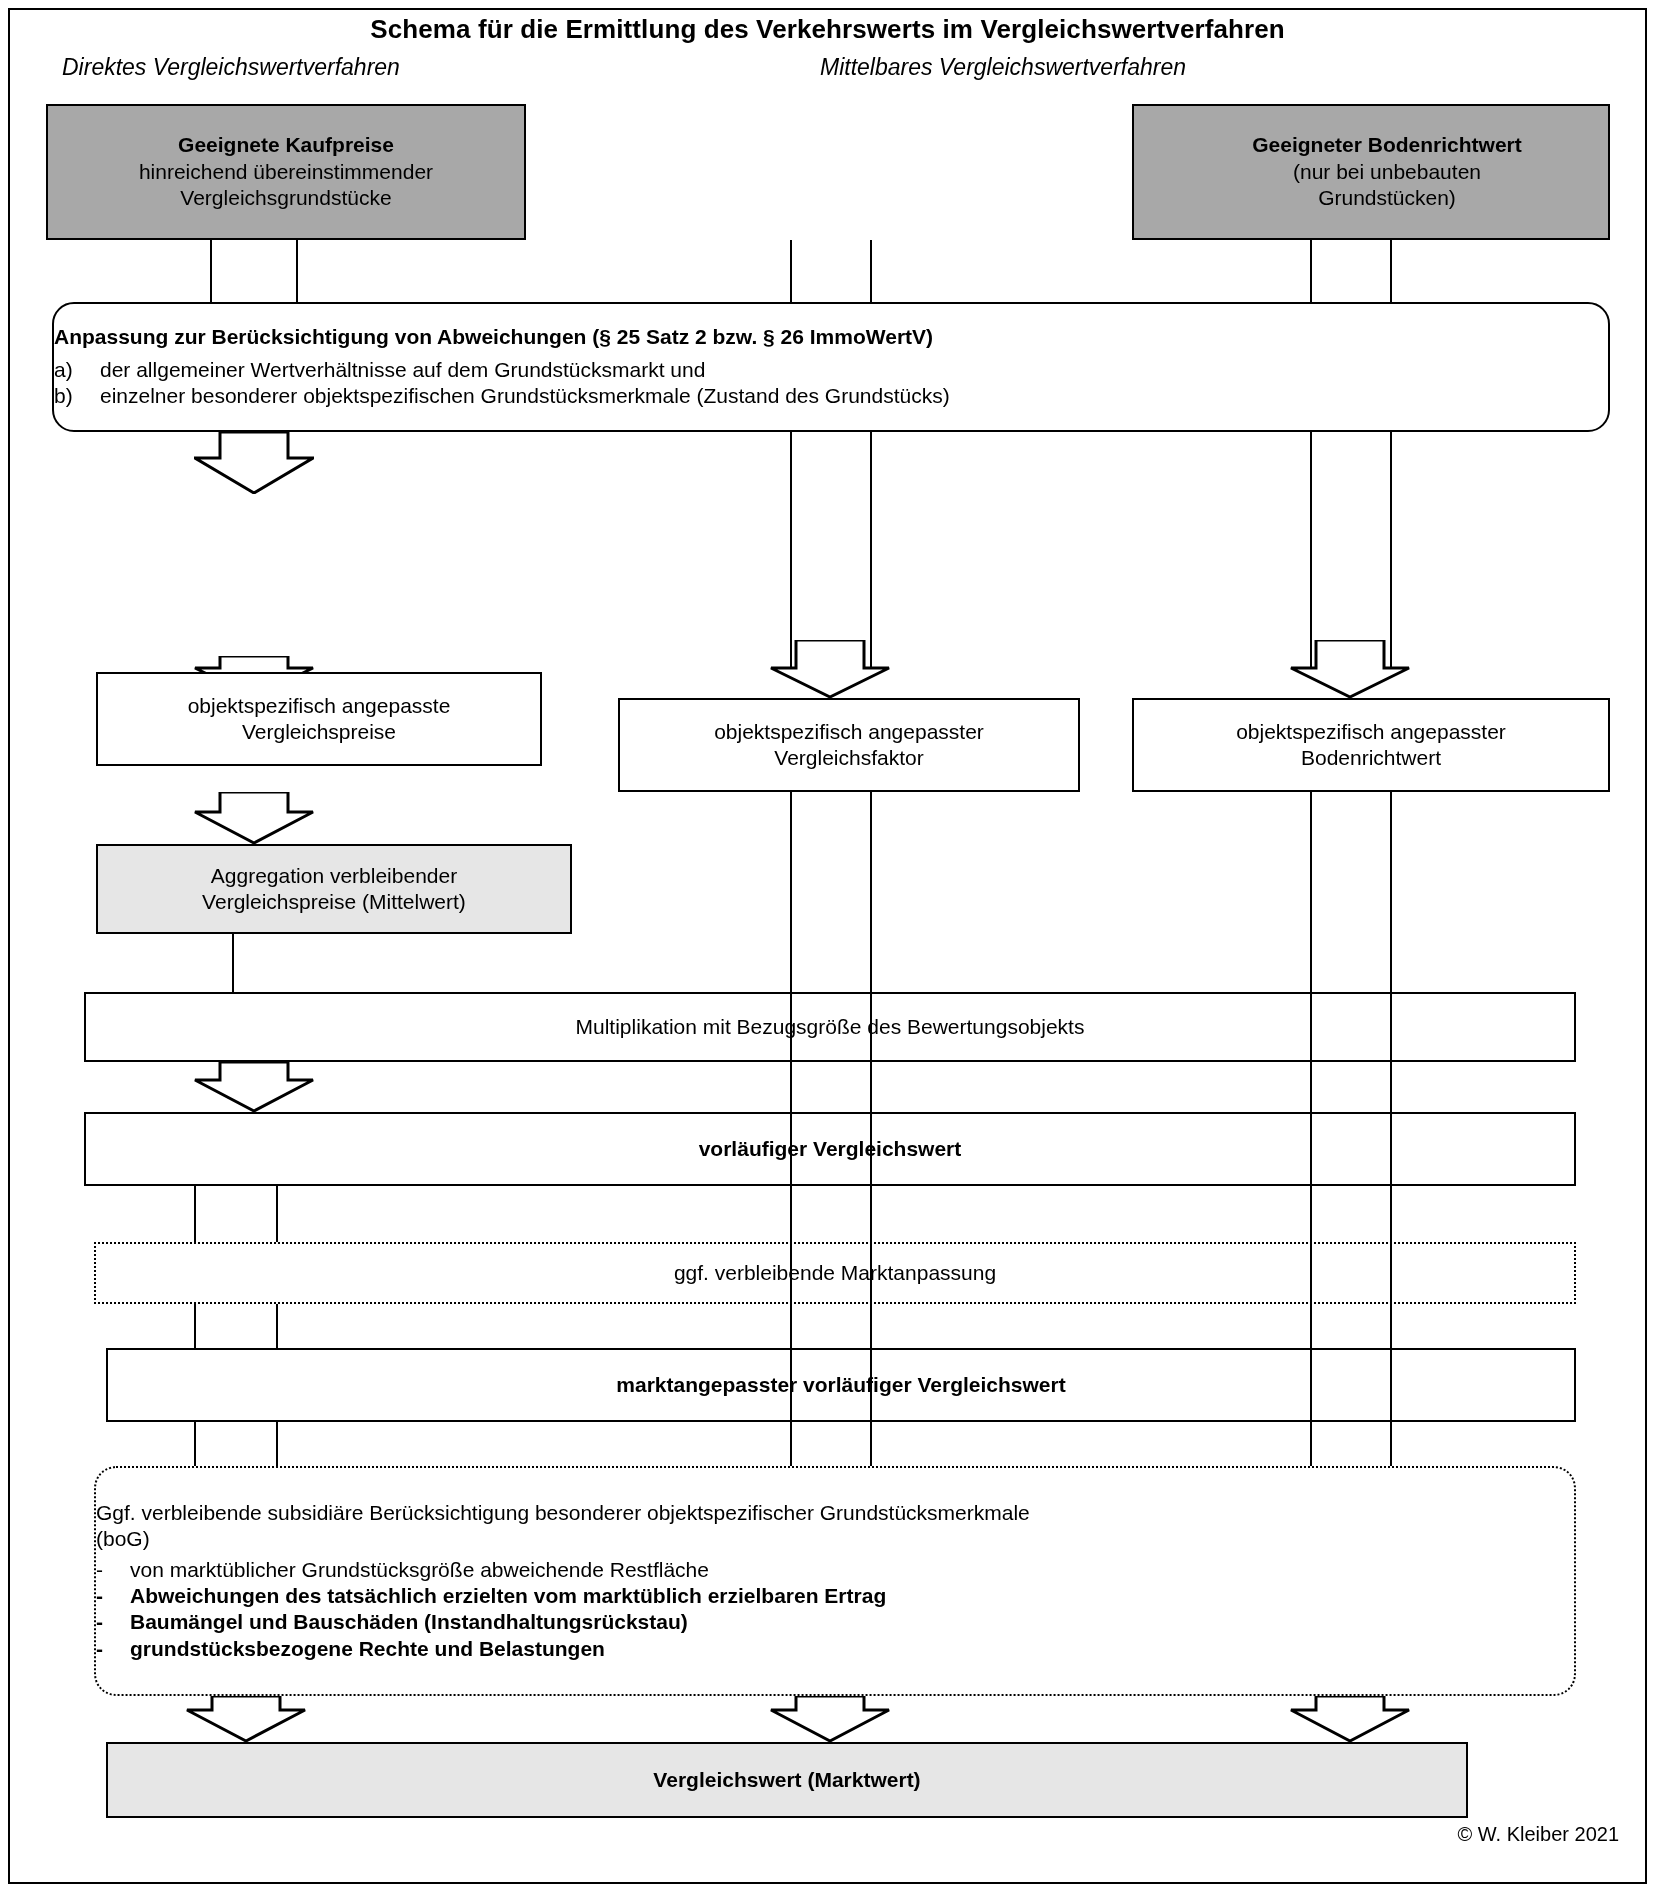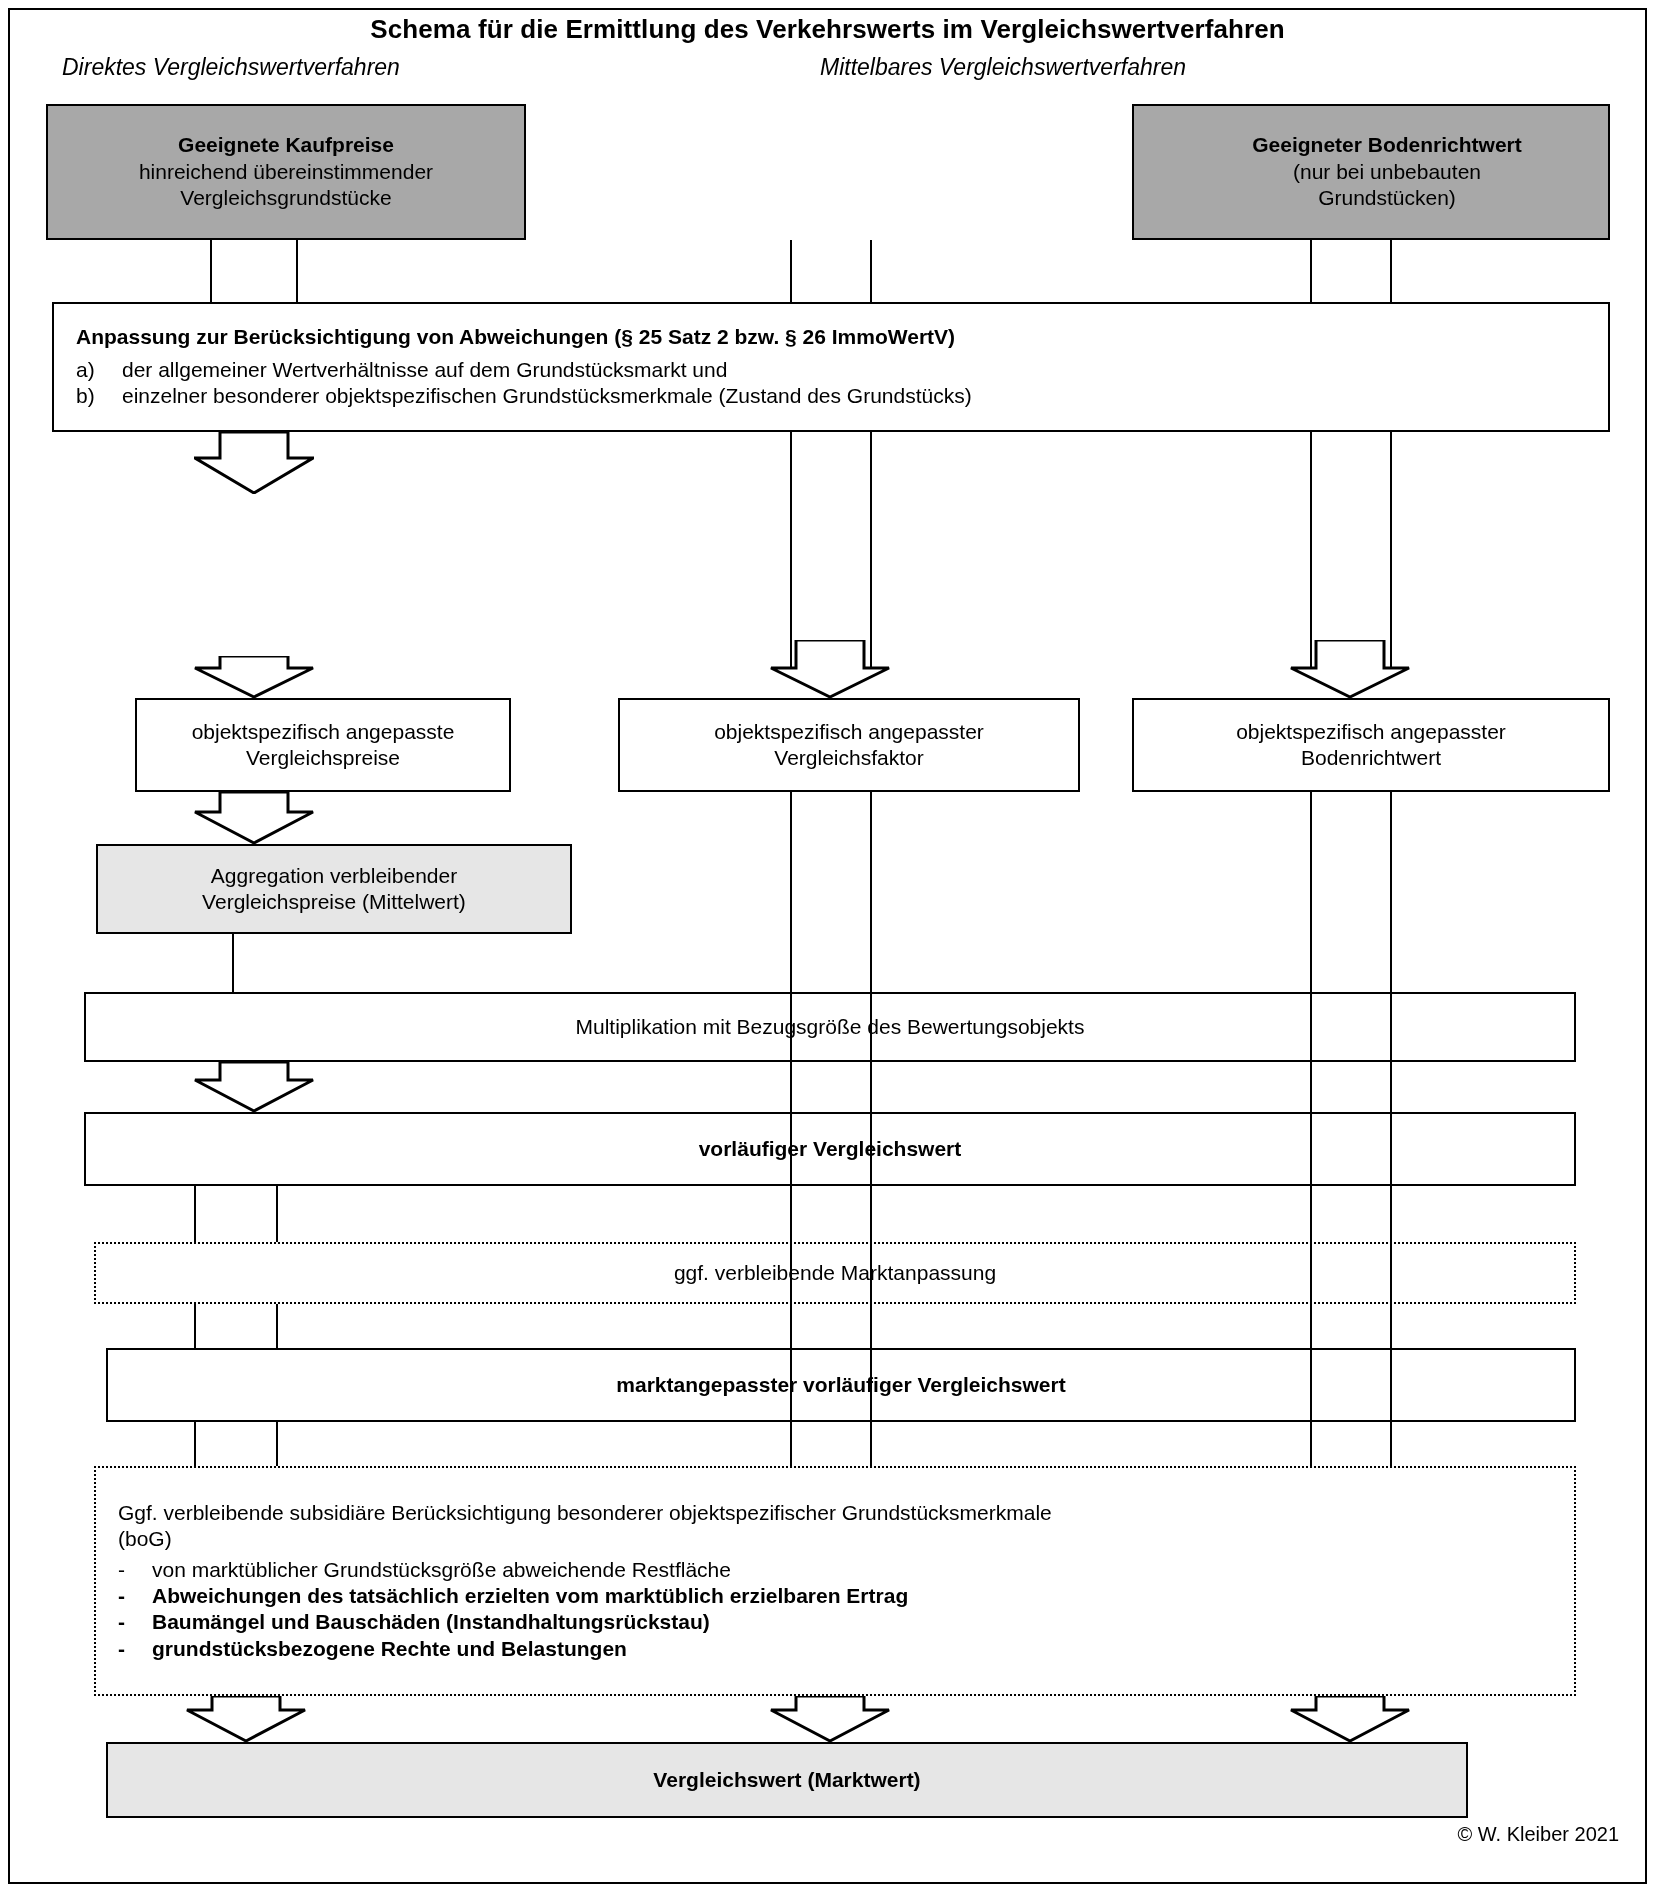--- a/index.html
+++ b/index.html
@@ -87,21 +87,21 @@
   .list-row {
     display: flex;
     align-items: flex-start;
   }
   .list-row .marker {
     width: 46px;
     flex: 0 0 46px;
   }
   .list-row .marker.dash { width: 34px; flex: 0 0 34px; }
 
-  .pad-l { padding-left: 22px; padding-right: 18px; }
+  .pad-l { padding-right: 18px; border-radius: 22px; }
 
   .copyright {
     position: absolute;
     right: 36px;
     top: 1823px;
     font-size: 20px;
   }
 </style>
 </head>
 <body>
@@ -167,21 +167,21 @@
     <svg width="120" height="58" viewBox="0 0 120 58">
       <polygon points="26,0 94,0 94,28 119,28 60,57 1,28 26,28" fill="#ffffff" stroke="#000000" stroke-width="3"></polygon>
     </svg>
   </div>
   <div class="arrow" style="left:1290px; top:640px;">
     <svg width="120" height="58" viewBox="0 0 120 58">
       <polygon points="26,0 94,0 94,28 119,28 60,57 1,28 26,28" fill="#ffffff" stroke="#000000" stroke-width="3"></polygon>
     </svg>
   </div>
 
-  <div class="box center" style="left:96px; top:698px; width:376px; height:94px;margin-left:39px;">
+  <div class="box center" style="left:96px; top:672px; width:446px; height:94px;">
     <span class="ln">objektspezifisch angepasste</span>
     <span class="ln">Vergleichspreise</span>
   </div>
 
   <div class="box center" style="left:618px; top:698px; width:462px; height:94px;">
     <span class="ln">objektspezifisch angepasster</span>
     <span class="ln">Vergleichsfaktor</span>
   </div>
 
   <div class="box center" style="left:1132px; top:698px; width:478px; height:94px;">

